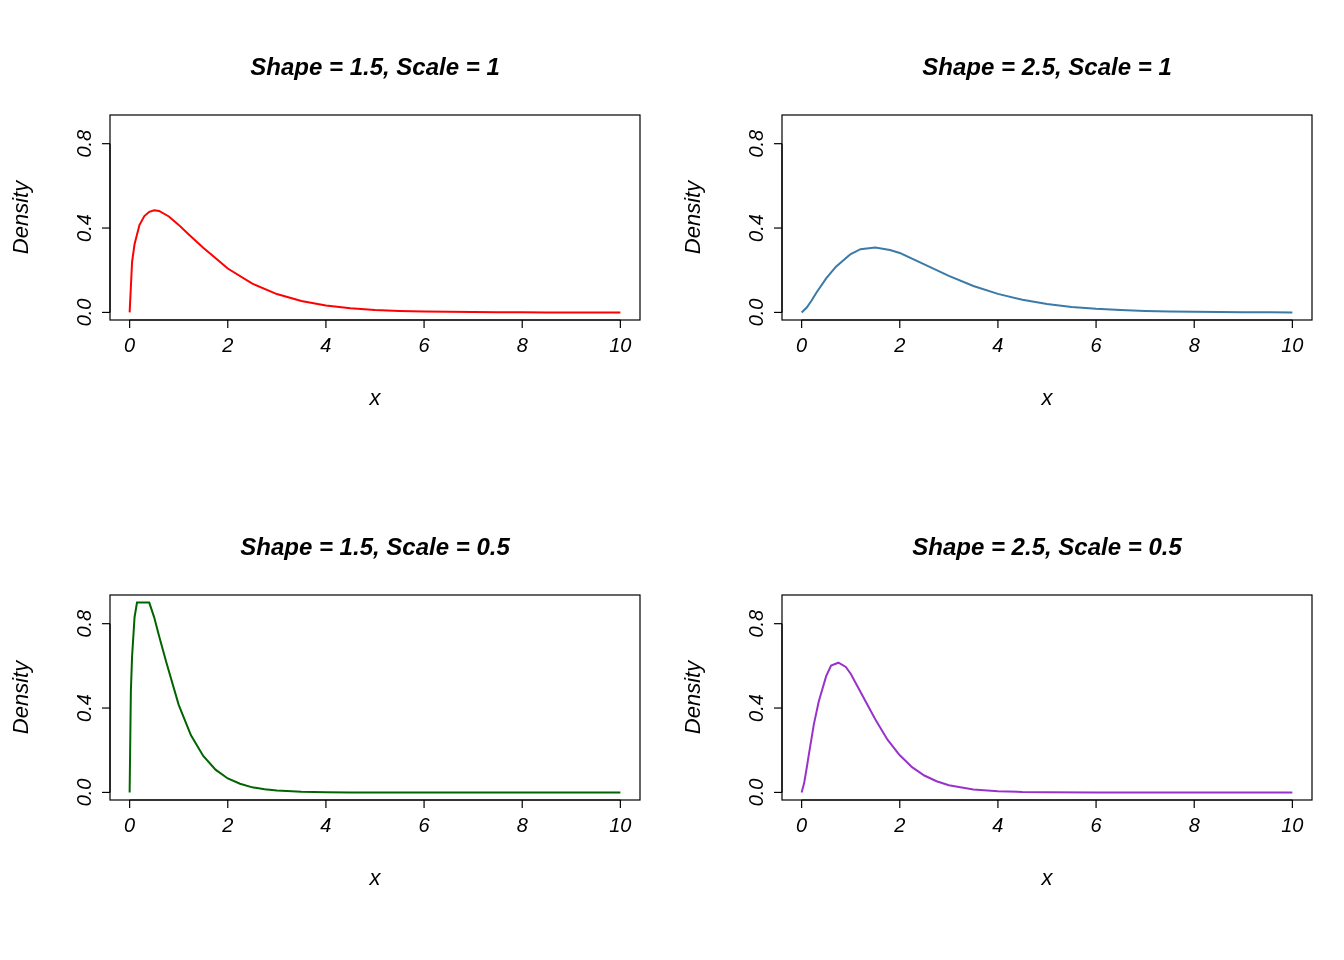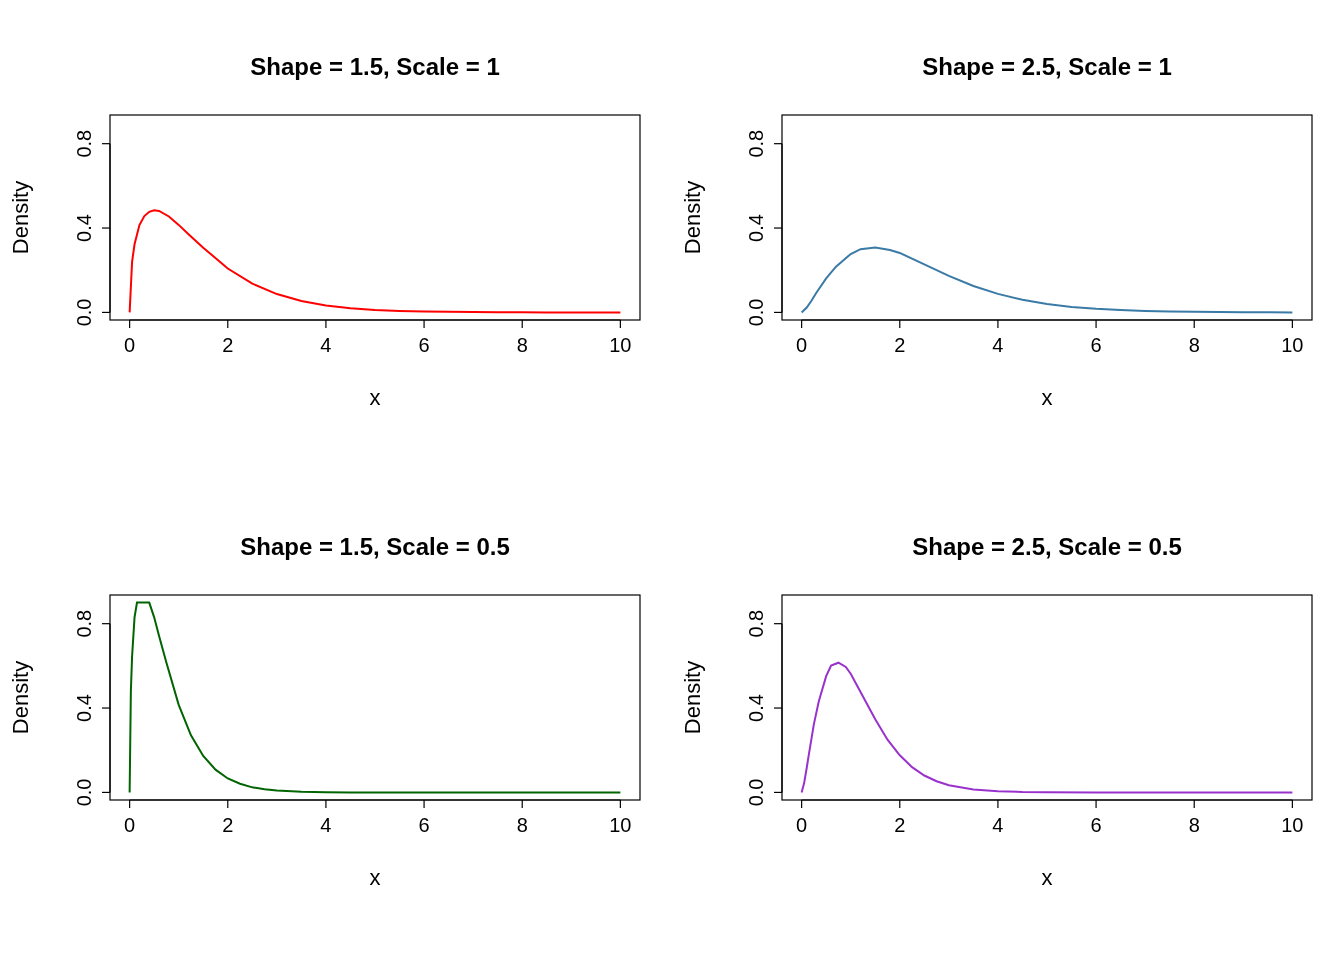--- a/index.html
+++ b/index.html
@@ -12,20 +12,21 @@
   }
   .grid {
     display: grid;
     grid-template-columns: 1fr 1fr;
     grid-template-rows: 1fr 1fr;
     width: 1344px;
     height: 960px;
   }
   .panel {
     position: relative;
+    font-style: italic;
   }
   svg { display: block; }
   .title {
     font-weight: bold;
     font-size: 24px;
     fill: #000;
   }
   .axis-label {
     font-size: 22px;
     fill: #000;

